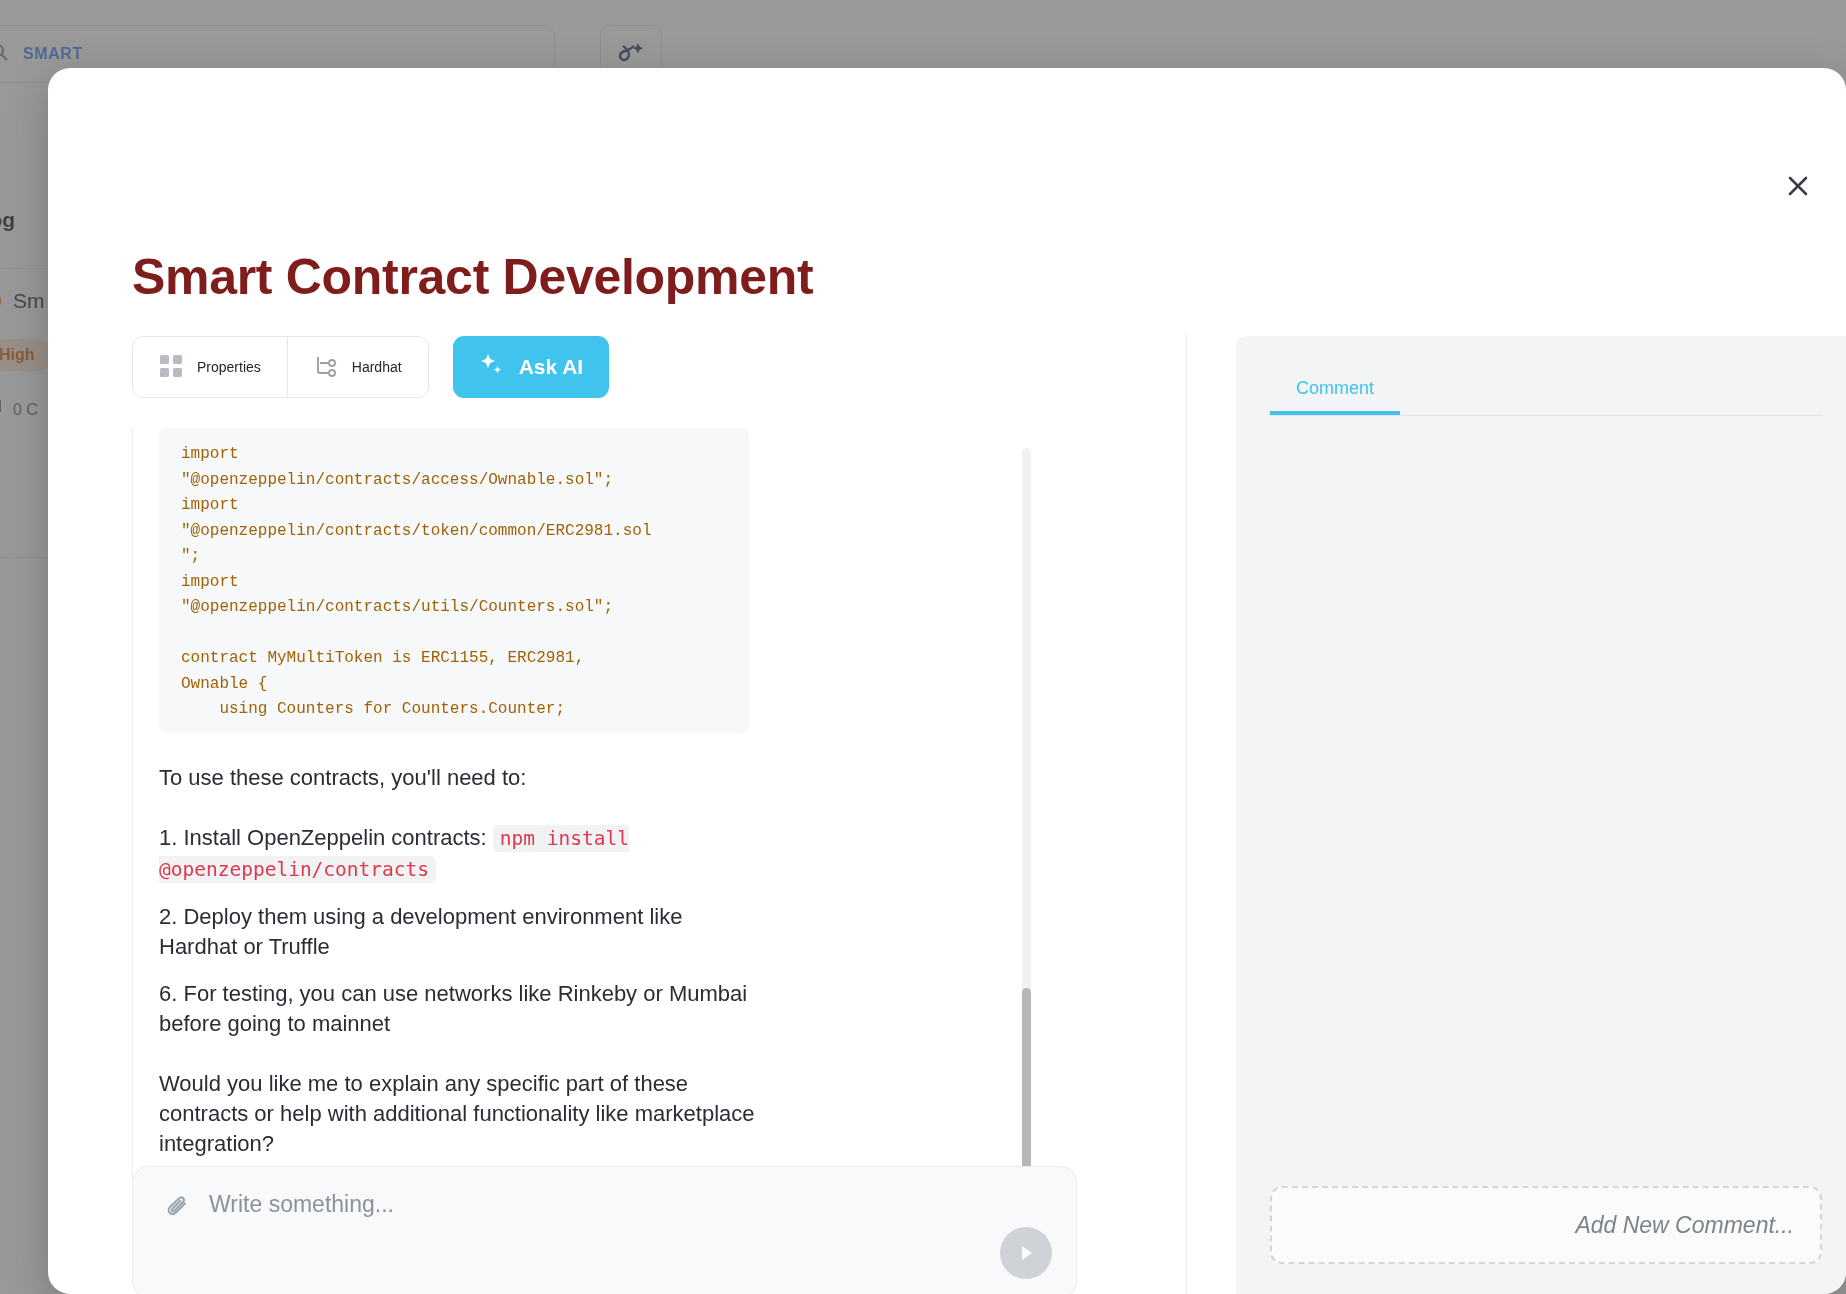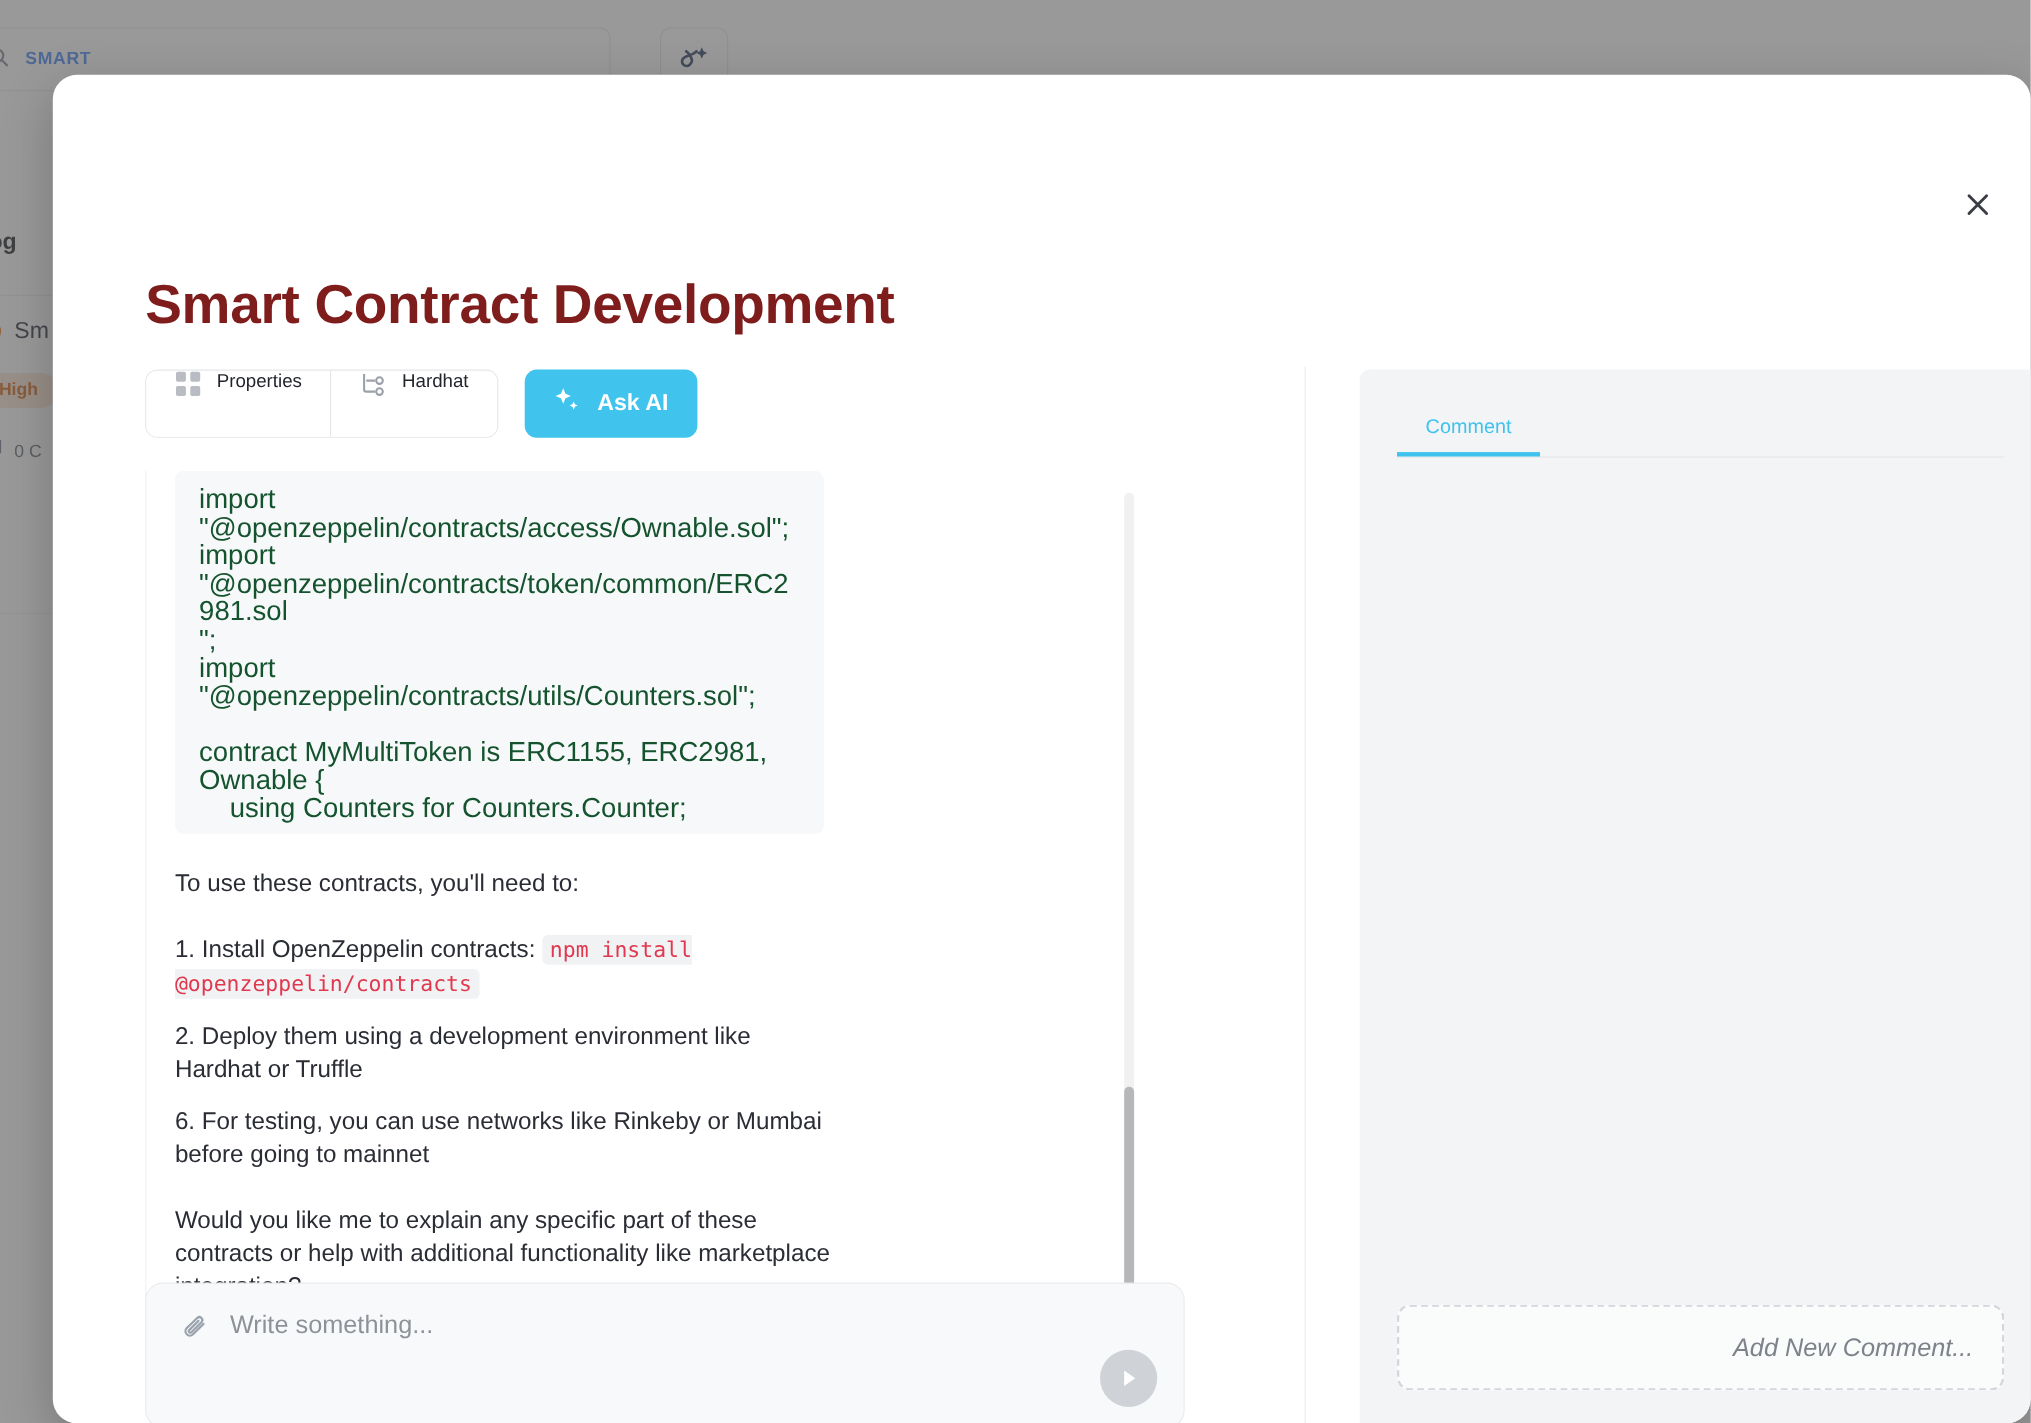--- a/index.html
+++ b/index.html
@@ -131,26 +131,27 @@
   .tabgroup {
     display: flex;
     border: 1px solid #e4e6e9;
     border-radius: 11px;
     overflow: hidden;
     background: #fff;
     height: 62px;
   }
   .tab {
     display: flex;
+    align-items: center;
     gap: 14px;
     padding: 0 26px;
     background: #fff;
     border: none;
     cursor: pointer;
-    font-size: 17px;
+    font-size: 14px;
     color: #22252c;
     font-family: "Liberation Sans", sans-serif;
   }
   .tab + .tab { border-left: 1px solid #e4e6e9; }
   #ask-ai-btn {
     margin-left: 24px;
     height: 62px;
     display: flex;
     align-items: center;
     gap: 14px;
@@ -179,24 +180,24 @@
     height: 800px;
     padding-left: 26px;
     border-left: 1px solid #edeef0;
     overflow: hidden;
   }
   .code-block {
     background: #f6f8fa;
     border-radius: 8px;
     padding: 14px 22px 10px 22px;
     width: 590px;
-    font-family: Liberation Sans, sans-serif;
-    font-size: 25px;
+    font-family: Liberation Mono, monospace;
+    font-size: 16px;
     line-height: 25.5px;
-    color: #14532d;
+    color: #a16207;
     white-space: pre-wrap;
     word-break: break-all;
   }
   .para {
     font-size: 22px;
     line-height: 30px;
     color: #2a2d34;
     margin-top: 30px;
     width: 600px;
   }

